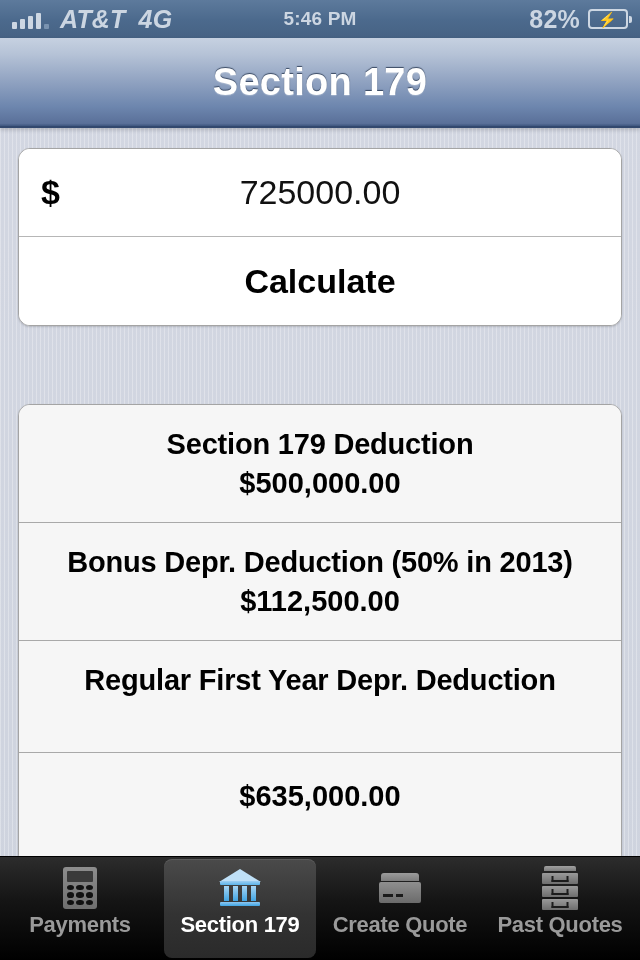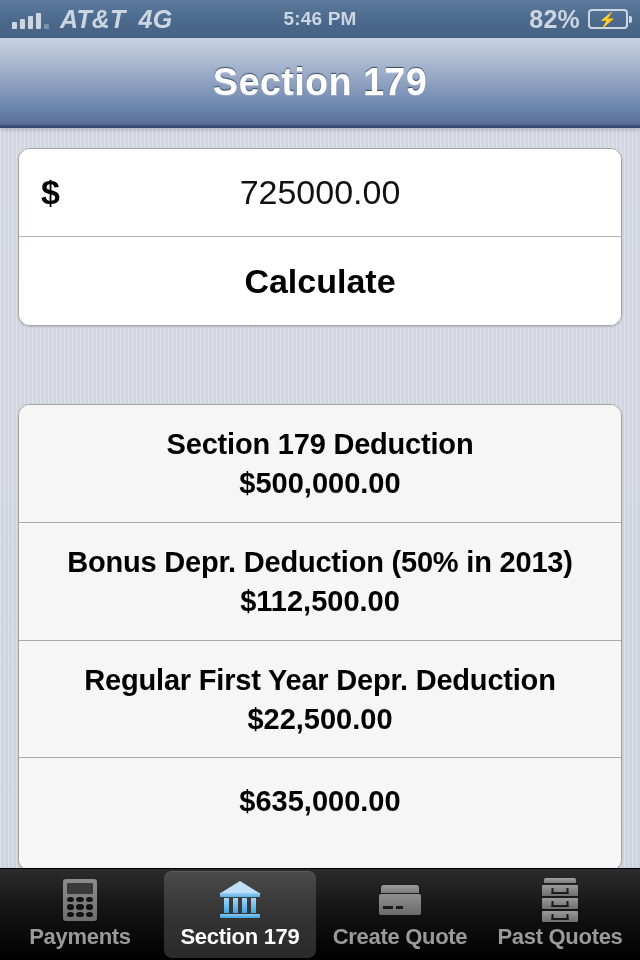--- a/index.html
+++ b/index.html
@@ -218,21 +218,21 @@
     font-weight: bold;
     color: #000;
     line-height: 1.22;
     margin-top: 4px;
   }
 
   
   .tab-bar {
     position: absolute;
     left: 0; right: 0; bottom: 0;
-    height: 92px;
+    height: 104px;
     background: linear-gradient(180deg, #2c2c2c 0%, #151515 42%, #000000 100%);
     border-top: 1px solid #000;
     display: flex;
     z-index: 5;
   }
   .tab {
     flex: 1;
     display: flex;
     flex-direction: column;
     align-items: center;
@@ -440,21 +440,20 @@
         <div class="result-value">$500,000.00</div>
       </div>
 
       <div class="result-cell">
         <div class="result-title">Bonus Depr. Deduction (50% in 2013)</div>
         <div class="result-value">$112,500.00</div>
       </div>
 
       <div class="result-cell">
         <div class="result-title">Regular First Year Depr. Deduction</div>
-        <div class="result-value">$22,500.00</div>
       </div>
 
       <div class="result-cell">
         <div class="result-value">$635,000.00</div>
       </div>
 
     </div>
   </div>
 
   <div class="tab-bar">

